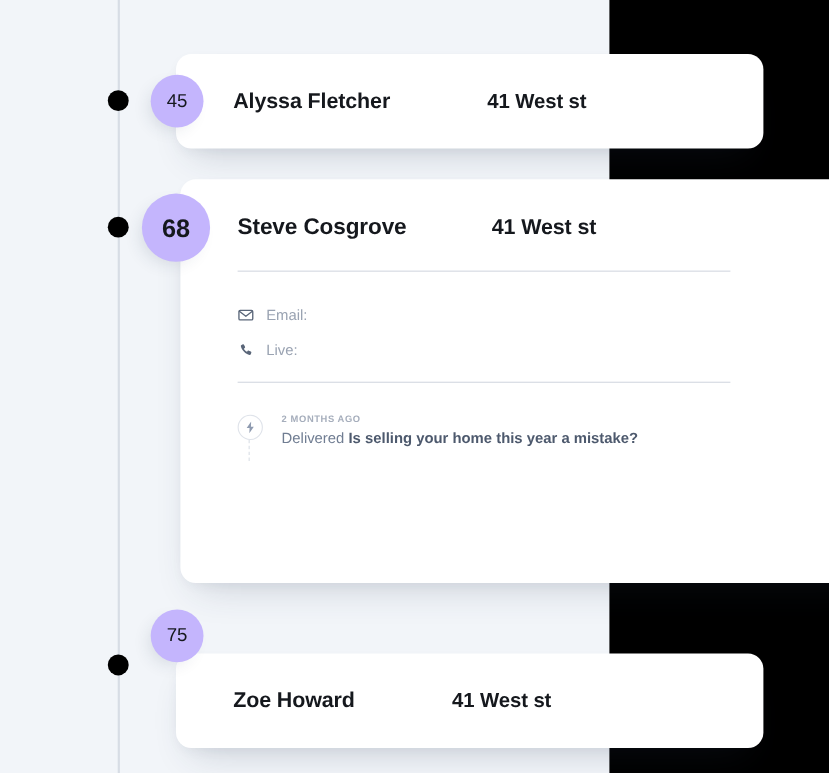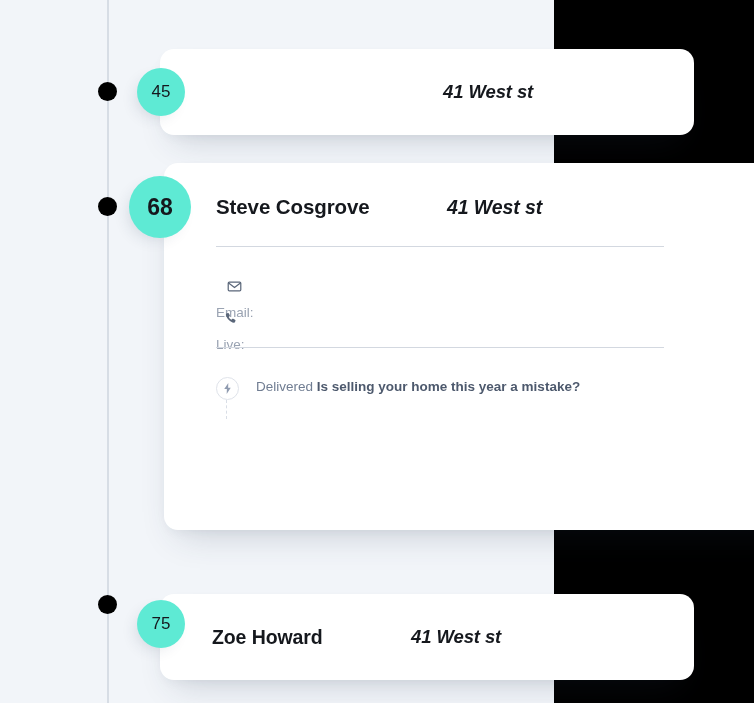--- a/index.html
+++ b/index.html
@@ -126,47 +126,46 @@
   }
   .card.expanded .person-name { font-size: 20.5px; }
 
   .person-addr {
     position: absolute;
     font-size: 18.5px;
     font-weight: 700;
     color: #15181d;
     letter-spacing: -0.1px;
     white-space: nowrap;
-    font-style: italic;
   }
   .addr-far  { left: 283px; }
   .addr-near { left: 251px; }
   .card.expanded .person-addr { font-size: 19.5px; }
 
   
   .score {
     position: absolute;
     border-radius: 50%;
-    background: #5eead4;
+    background: #c4b5fd;
     display: flex;
     align-items: center;
     justify-content: center;
     color: #15181d;
     z-index: 5;
     box-shadow: -6px 6px 16px -6px rgba(40,55,80,.16);
   }
   .score.small {
     left: 137px;
     width: 48px;
     height: 48px;
     font-size: 17px;
     font-weight: 400;
   }
   .score.small.s1 { top: 68px; }
-  .score.small.s3 { top: 600px; text-align: right; }
+  .score.small.s3 { top: 554px; text-align: right; }
   .score.big {
     left: 129px;
     top: 176px;
     width: 62px;
     height: 62px;
     font-size: 23px;
     font-weight: 700;
   }
 
   
@@ -179,21 +178,20 @@
   }
   .divider.top { top: 83px; }
   .divider.bottom { top: 184px; }
 
   .contact-row {
     position: absolute;
     left: 52px;
     display: flex;
     align-items: center;
     gap: 11px;
-    flex-direction: column;
   }
   .contact-row.email { top: 116px; }
   .contact-row.phone { top: 148px; }
   .contact-label {
     font-size: 13.5px;
     color: #9aa3b2;
     font-weight: 400;
   }
   .contact-icon {
     width: 15px;
@@ -270,20 +268,21 @@
   <div class="dark-panel"></div>
   <div class="light-sheet"></div>
 
   <div class="rail"></div>
   <div class="rail-dot d1"></div>
   <div class="rail-dot d2"></div>
   <div class="rail-dot d3"></div>
 
   <div class="card collapsed c1">
     <div class="row-head">
+      <span class="person-name">Alyssa Fletcher</span>
       <span class="person-addr addr-far">41 West st</span>
     </div>
   </div>
   <div class="score small s1">45</div>
 
   <div class="card expanded">
     <div class="row-head">
       <span class="person-name">Steve Cosgrove</span>
       <span class="person-addr addr-far">41 West st</span>
     </div>
@@ -316,20 +315,21 @@
     <div class="activity">
 
 
       <div class="act-item">
         <span class="act-bullet">
           <svg width="9" height="11" viewBox="0 0 10 12" fill="currentColor">
             <path d="M5.9 0 L1.4 6.6 H4.3 L4.1 12 L8.6 5.3 H5.7 Z"></path>
           </svg>
         </span>
         <span class="act-connector"></span>
+        <div class="act-time">2 MONTHS AGO</div>
         <div class="act-text">
           <span>Delivered</span>
           <span class="subject">Is selling your home this year a mistake?</span>
         </div>
       </div>
 
 
     </div>
   </div>
   <div class="score big">68</div>

